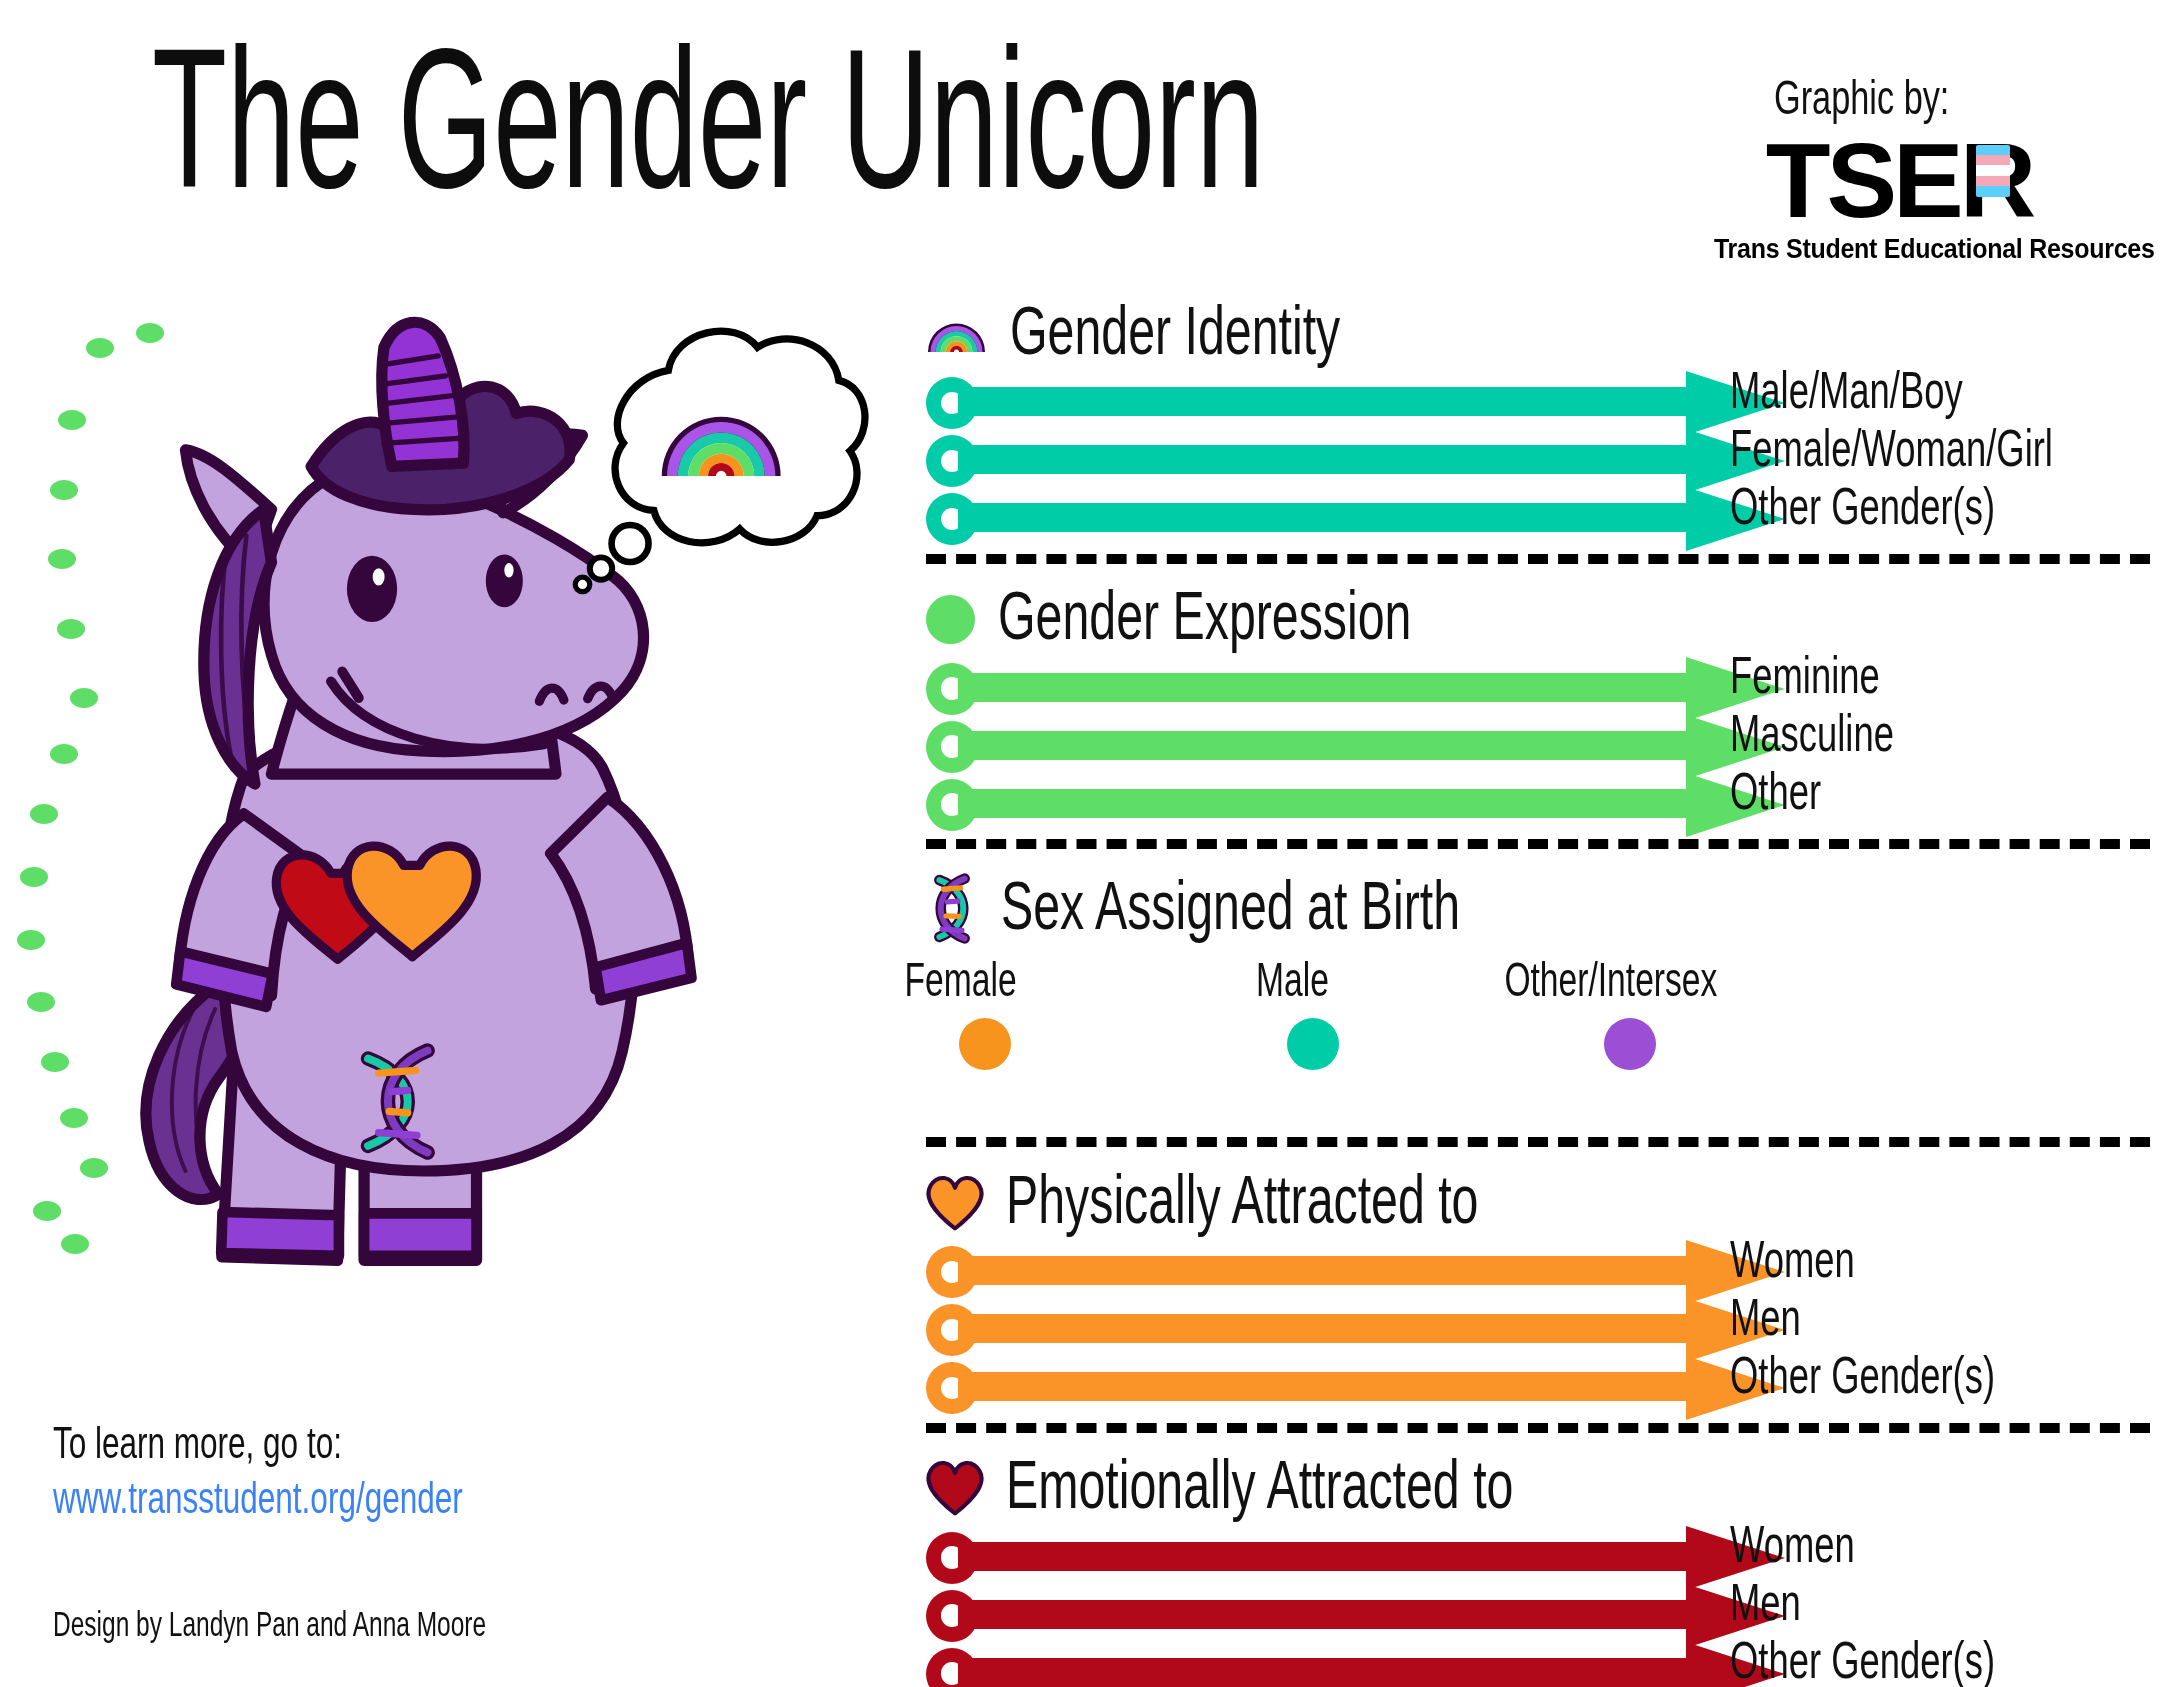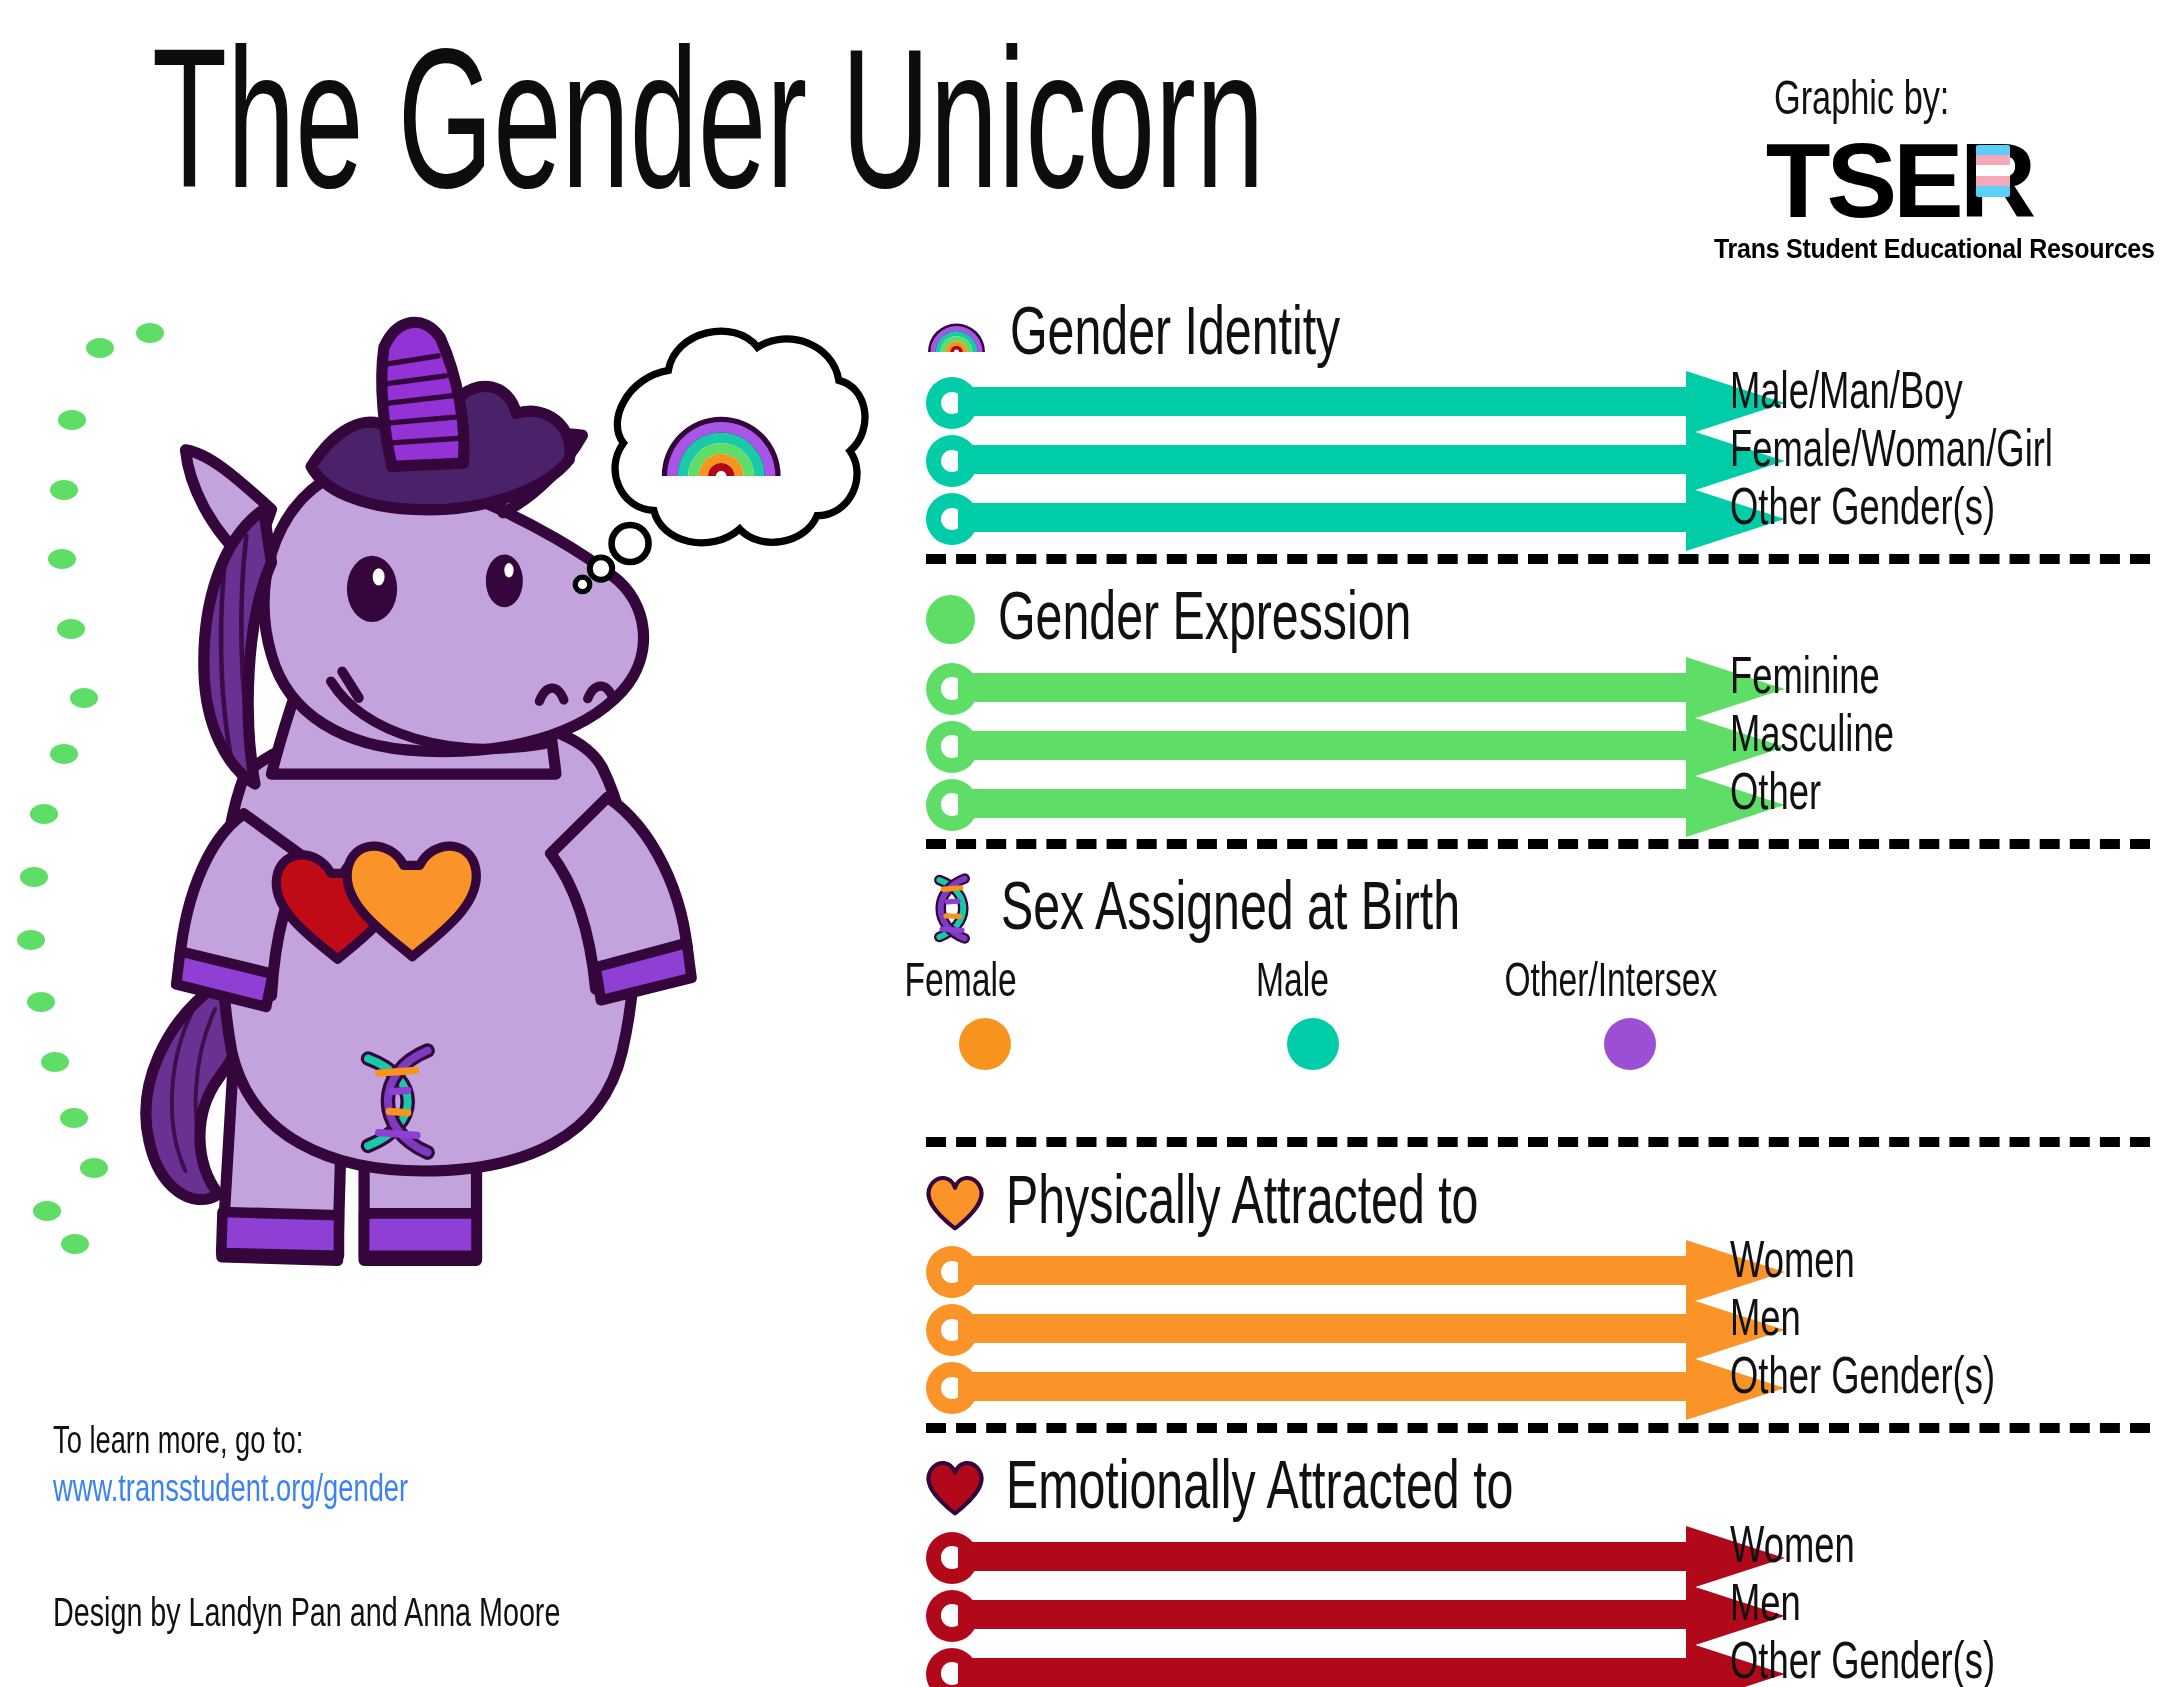--- a/index.html
+++ b/index.html
@@ -31,24 +31,24 @@
   #flagbox{position:absolute;right:22.5px;top:20px;width:34px;height:52px;overflow:hidden;border-radius:2px;}
   #flagbox div{height:20%;}
   #tser-tag{font-size:28.4px;font-weight:bold;color:#000;letter-spacing:-0.3px;margin-top:-4px;}
   #tser-tag .cond{transform:scaleX(.88);}
   
   #unicorn-wrap{position:absolute;left:53px;top:311px;width:814px;height:1032px;}
   #dots{position:absolute;left:0;top:0;width:344px;height:939px;}
   #dots i{position:absolute;display:block;width:28px;height:20px;border-radius:50%;background:#5ede66;}
   
   #footer{position:absolute;left:53px;top:1416px;width:728px;}
-  .foot-line{font-size:39px;color:#111;line-height:1.22;}
+  .foot-line{font-size:45px;color:#111;line-height:1.22;}
   .foot-line .cond{transform:scaleX(.70);}
   .url{color:#3b82f6;}
-  #design-by{margin-top:78px;font-size:41px;color:#111;}
+  #design-by{margin-top:78px;font-size:35px;color:#111;}
   #design-by .cond{transform:scaleX(.70);}
   
   #right{position:absolute;left:926px;top:291px;width:1244px;}
   .section{position:relative;}
   .sec-head{display:flex;align-items:center;height:86px;}
   .sec-title{font-size:69px;color:#111;line-height:1;margin-left:22.5px;position:relative;top:-4px;}
   .sec-title .cond{transform:scaleX(.70);}
   .rows{margin-top:2.6px;}
   .row{position:relative;height:46px;margin-bottom:12px;}
   

